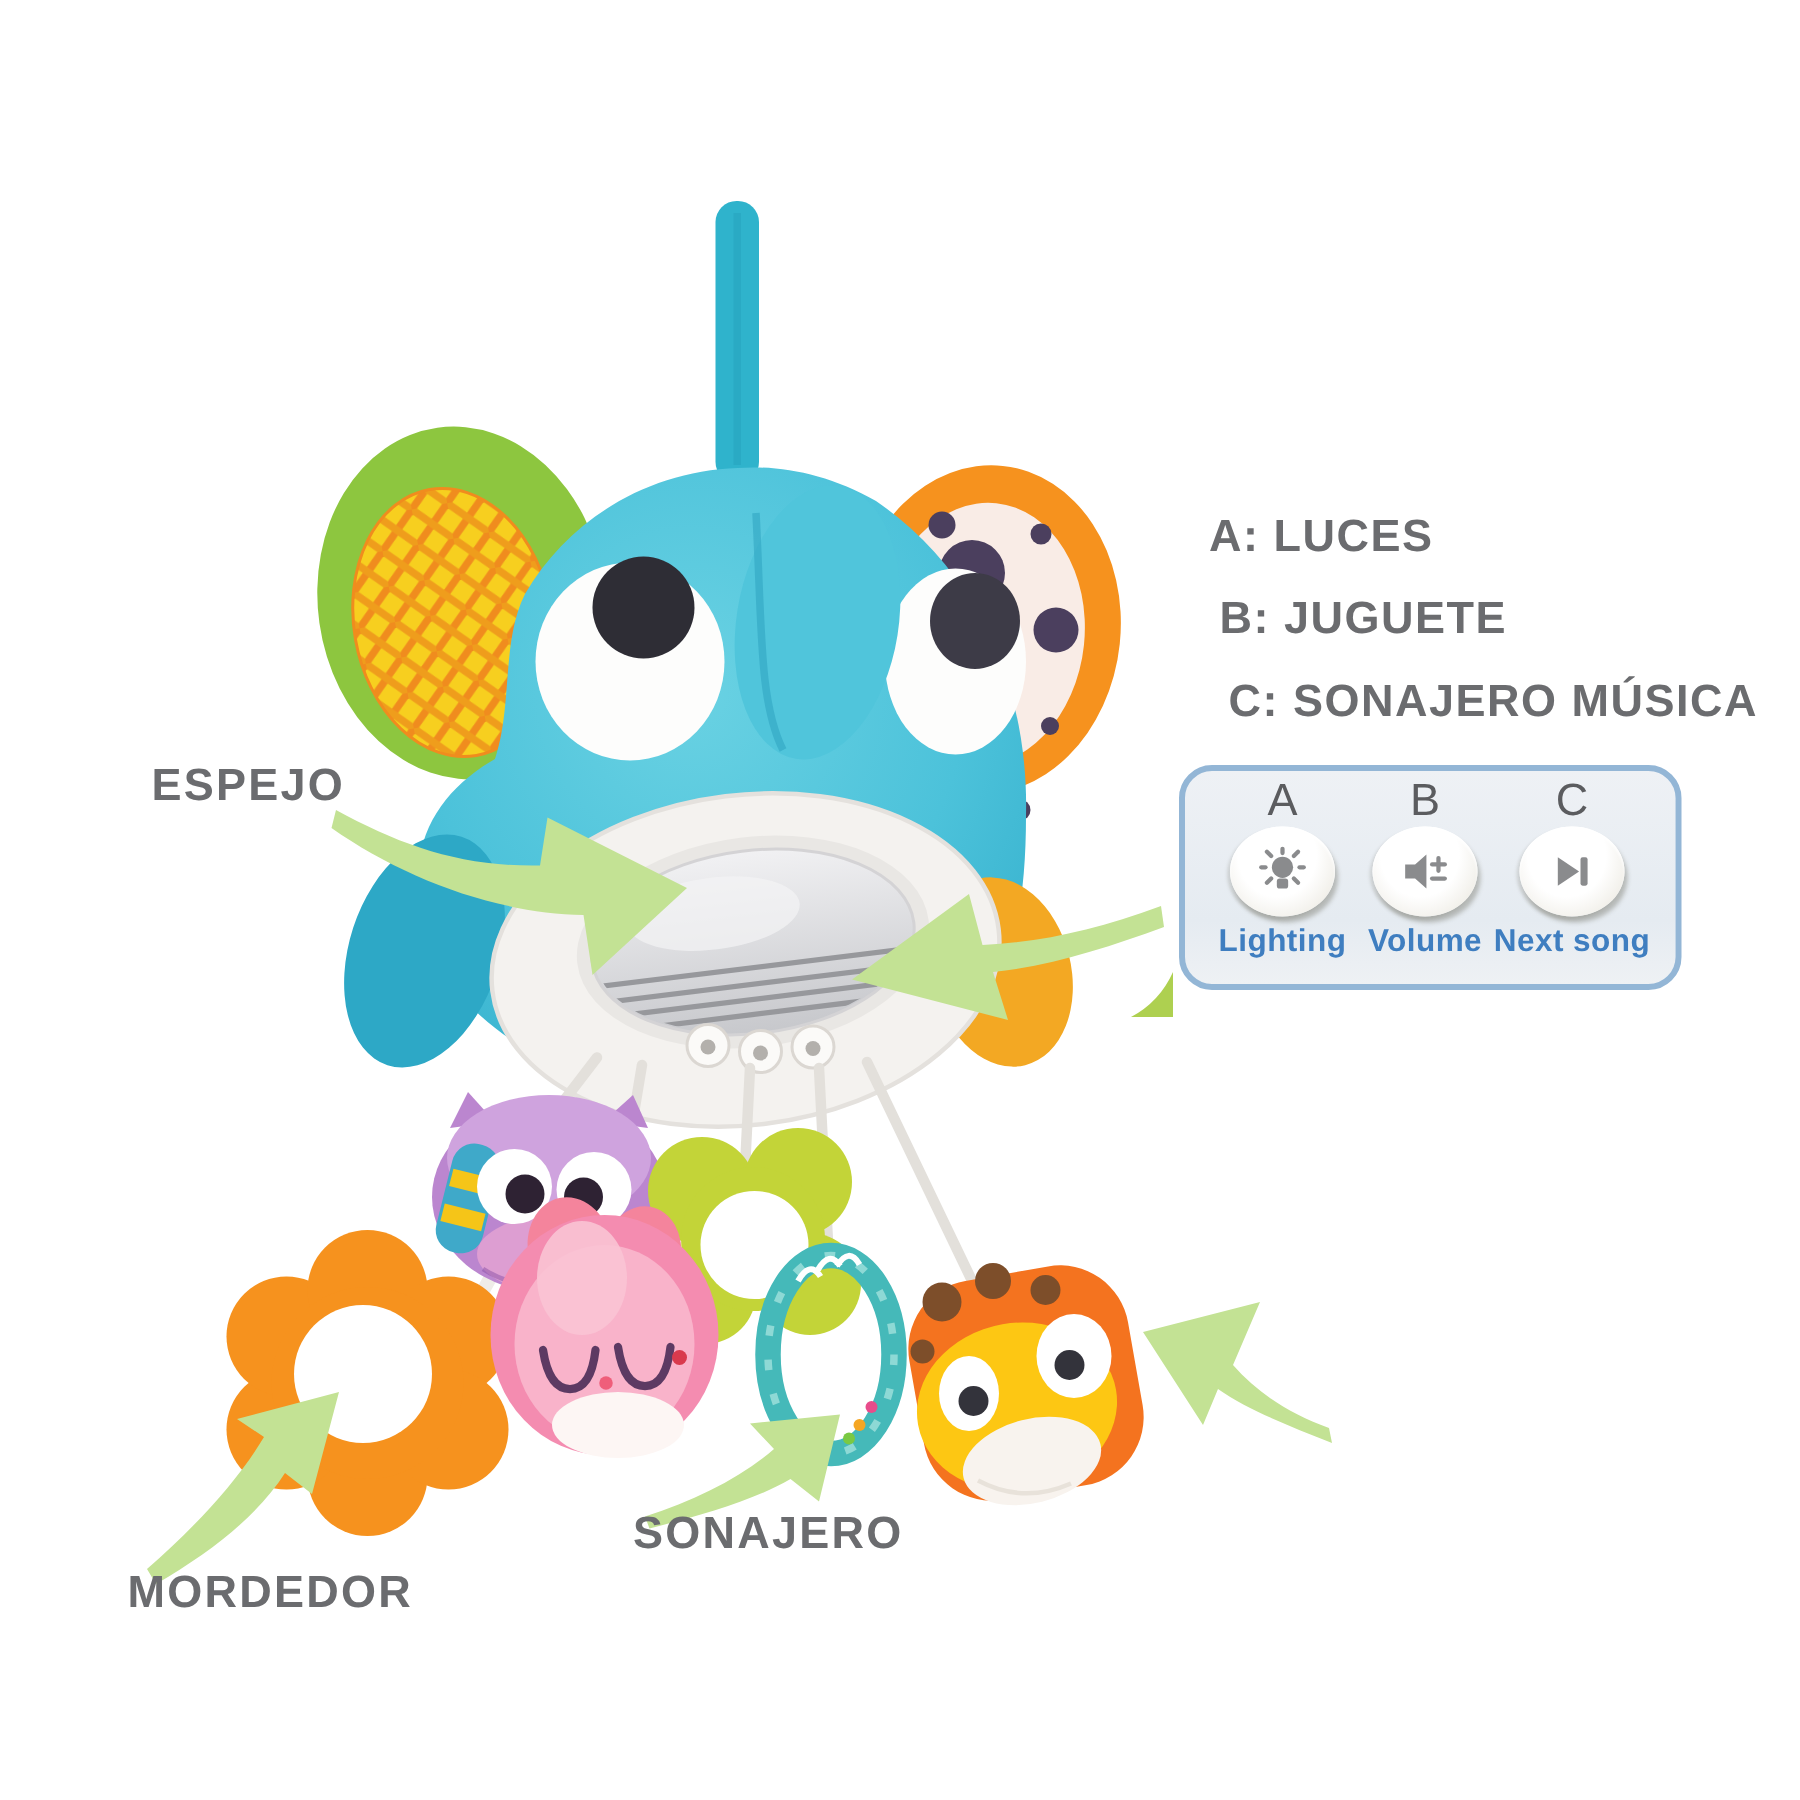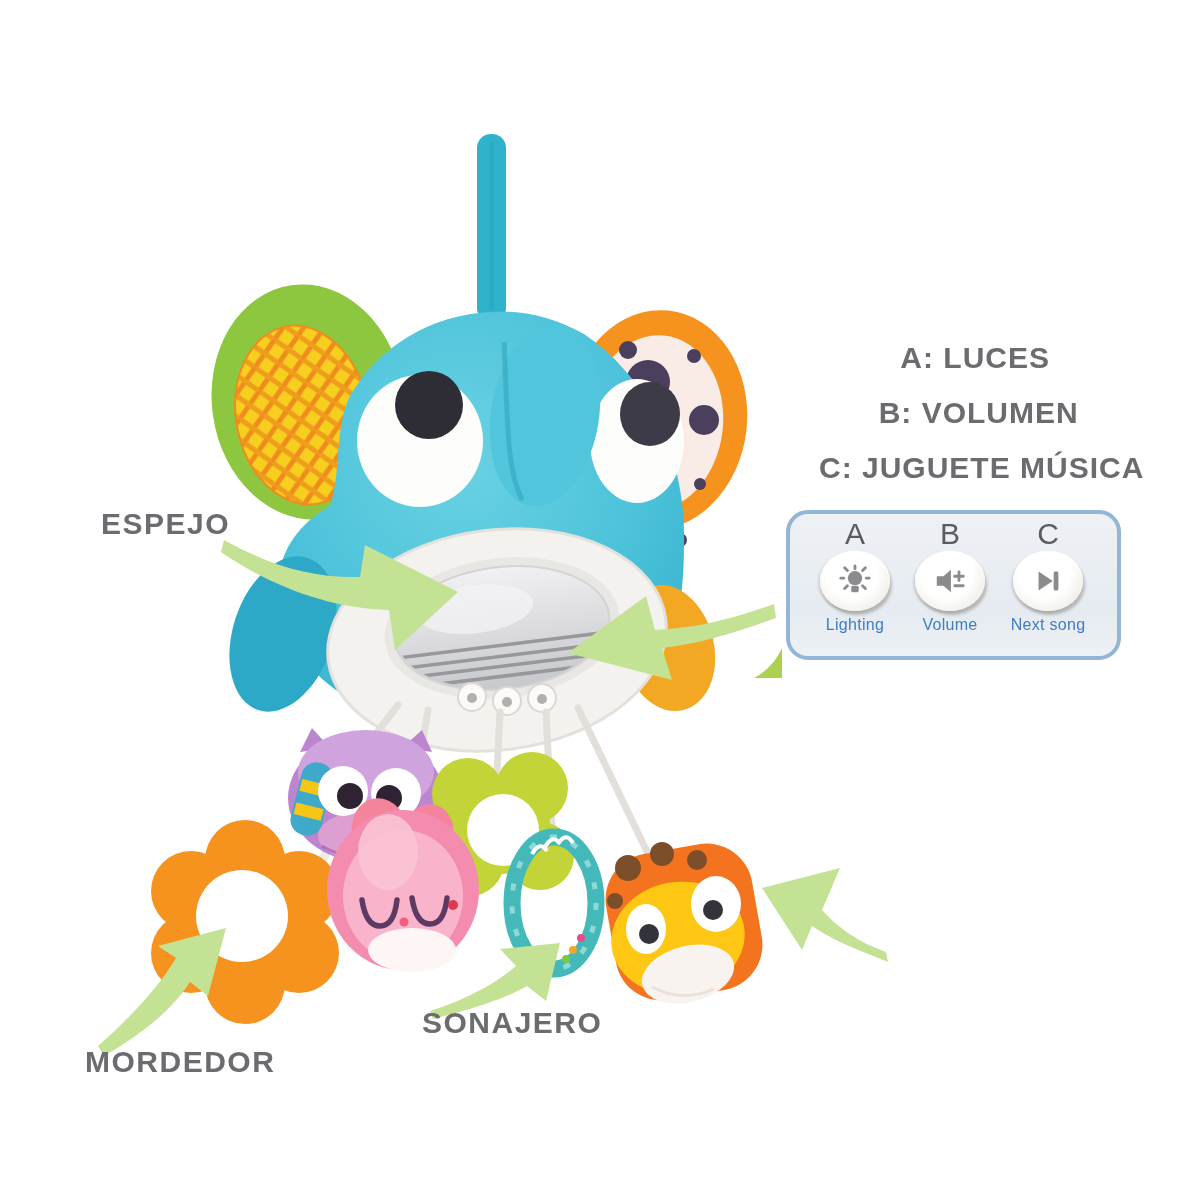--- a/index.html
+++ b/index.html
@@ -5,37 +5,37 @@
   html,body{margin:0;padding:0;background:#ffffff;}
   .canvas{position:relative;width:1200px;height:1200px;background:#ffffff;overflow:hidden;
           font-family:"Liberation Sans",sans-serif;}
   .toy-svg{position:absolute;left:0;top:0;}
   .caption{position:absolute;color:var(--label-gray,#6b6c6f);font-weight:600;font-size:30px;
            letter-spacing:1.5px;white-space:nowrap;}
   .caption-block{position:absolute;color:var(--label-gray,#6b6c6f);font-weight:600;font-size:30px;
            letter-spacing:1px;text-align:center;line-height:37px;width:240px;}
   .legend{position:absolute;left:806px;top:330px;color:var(--label-gray,#6b6c6f);
           font-weight:600;font-size:30px;letter-spacing:1px;}
-  .legend-item{height:55px;line-height:55px;white-space:nowrap;text-align:center;}
+  .legend-item{height:55px;line-height:55px;white-space:nowrap;}
   .legend-item:nth-child(2){margin-left:7px;}
   .legend-item:nth-child(3){margin-left:13px;}
   .panel{position:absolute;left:786px;top:510px;width:335px;height:150px;box-sizing:border-box;
          border:4px solid var(--panel-border,#93b6d6);border-radius:22px;
          background:linear-gradient(180deg,#eef1f5 0%,#e5ebf1 70%,#eef1f4 100%);}
   .panel-col{position:absolute;top:3px;text-align:center;}
   .panel-col.a{left:20px;width:90px;}
   .panel-col.b{left:115px;width:90px;}
   .panel-col.c{left:188px;width:140px;}
   .panel-letter{font-size:30px;font-weight:500;color:var(--panel-letter-gray,#5b5c5f);height:33px;line-height:33px;}
   .panel-btn{width:70px;height:60px;border-radius:50%;margin:1px auto 0;position:relative;
              background:radial-gradient(ellipse at 45% 32%, #ffffff 48%, #f1efe9 78%, #e3e0d8 100%);
              box-shadow:2px 4px 3px rgba(125,125,112,.45), -2px 2px 2px rgba(140,140,130,.25),
                         inset 0 2px 2px #ffffff;}
   .panel-btn svg{position:absolute;left:50%;top:50%;transform:translate(-50%,-50%);}
-  .panel-btn-label{margin-top:5px;font-size:16px;font-weight:400;color:var(--panel-label-blue,#3f7ec0);
+  .panel-btn-label{margin-top:5px;font-size:21px;font-weight:700;color:var(--panel-label-blue,#3f7ec0);
                    letter-spacing:.3px;white-space:nowrap;}
 </style>
 </head>
 <body>
 
 <div class="canvas">
 
   <svg class="toy-svg" width="1200" height="1200" viewBox="0 0 1200 1200">
     <defs>
       <radialGradient id="headG" cx="45%" cy="35%" r="75%">
@@ -223,22 +223,22 @@
       <path d="M430,1011 C464,1000 494,985 516,966 L500,949 L560,943 L546,1001 L527,986 C503,1000 468,1010 433,1019 Z"></path>
       <path d="M886,952 C858,942 838,928 822,910 L840,868 L762,888 L802,950 L812,926 C832,940 858,950 888,962 Z"></path>
       <path fill="#aed050" d="M782,648 L782,678 L754,678 Q773,668 782,648 Z"></path>
     </g>
   </svg>
 
   <div class="caption" style="left:101px;top:507px;">ESPEJO</div>
 
   <div class="legend">
     <div class="legend-item">A: LUCES</div>
-    <div class="legend-item">B: VOLUMEN</div>
-    <div class="legend-item">C: JUGUETE MÚSICA</div>
+    <div class="legend-item">B: JUGUETE</div>
+    <div class="legend-item">C: SONAJERO MÚSICA</div>
   </div>
 
   <div class="caption" style="left:422px;top:1006px;">SONAJERO</div>
 
   <div class="caption" style="left:85px;top:1045px;">MORDEDOR</div>
 
 
   <div class="panel">
 
     <div class="panel-col a">

